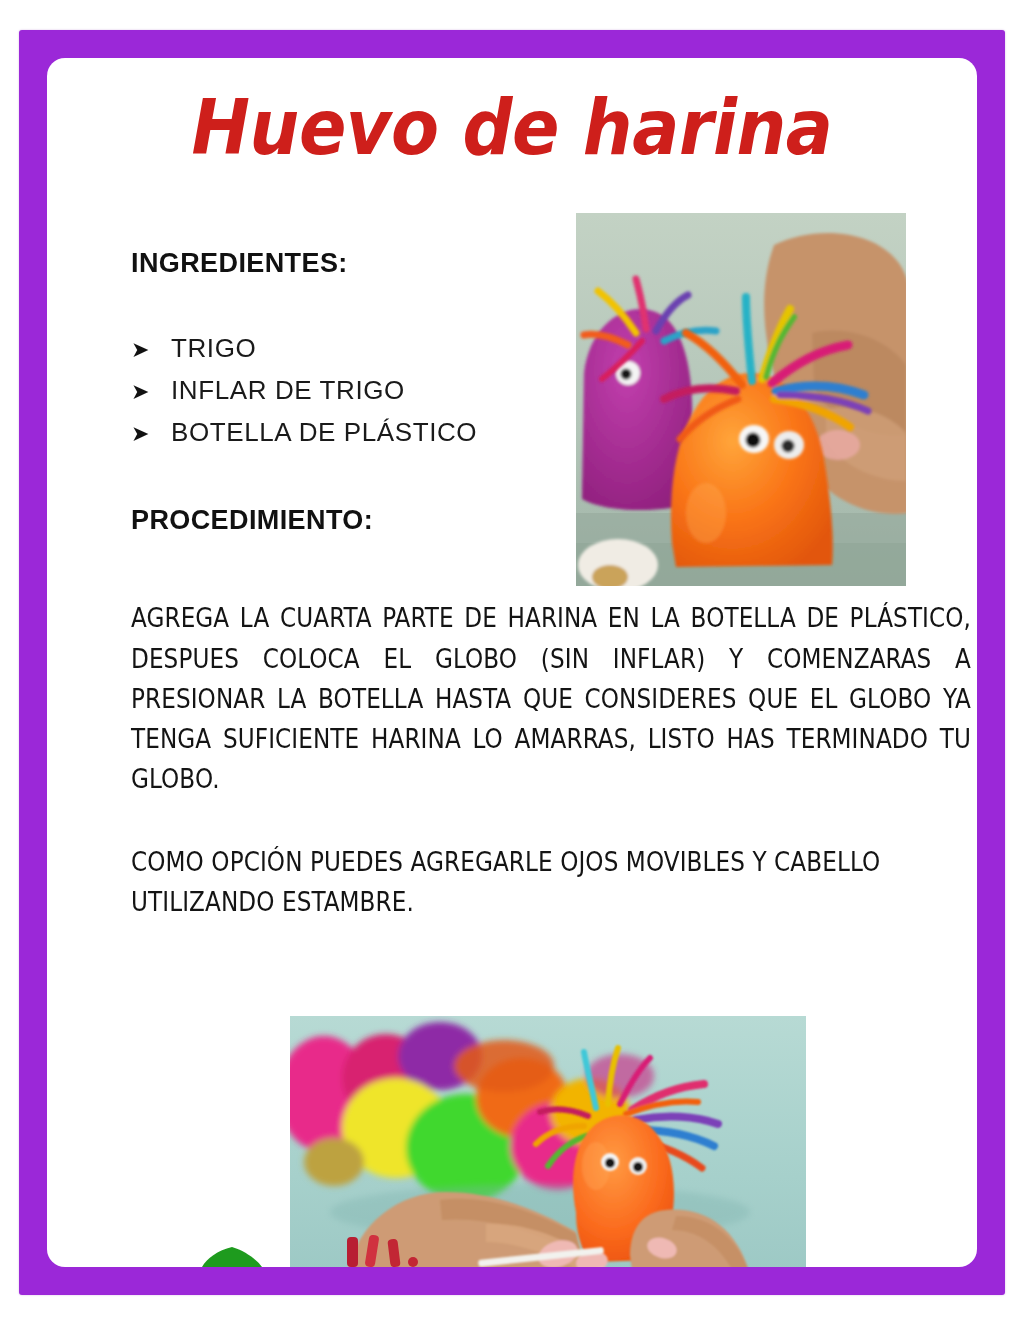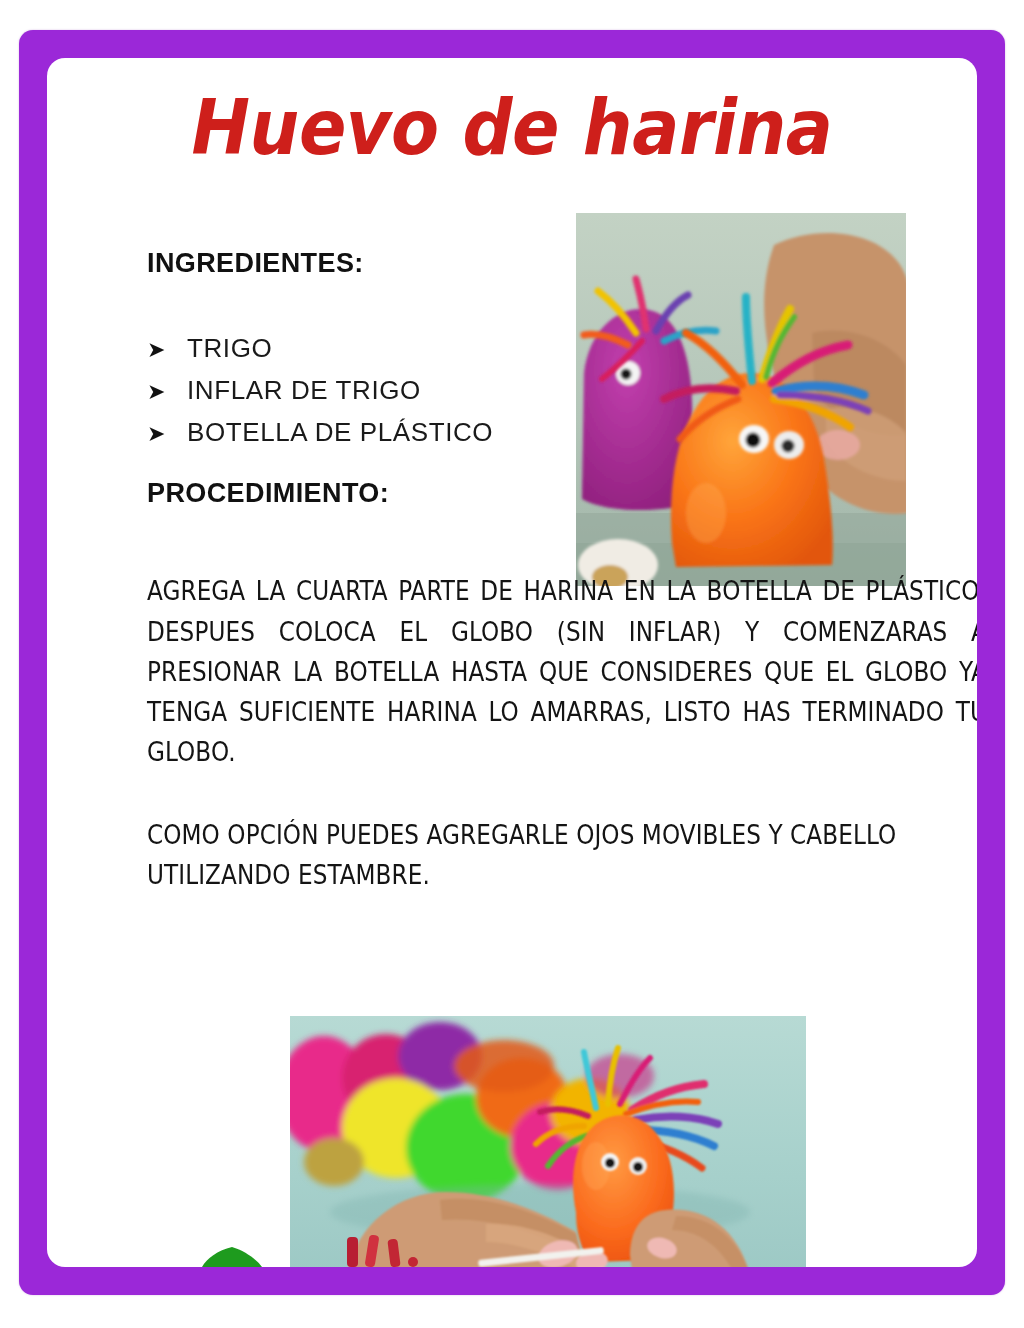--- a/index.html
+++ b/index.html
@@ -23,21 +23,21 @@
 
   
   .frame {
     position: absolute;
     left: 19px;
     top: 30px;
     width: 986px;
     height: 1265px;
     box-sizing: border-box;
     background: #9B28D8;
-    border-radius: 14px;
+    border-radius: 3px;
     box-shadow: 0 0 2px rgba(160,90,200,.45);
   }
   .sheet {
     position: absolute;
     left: 28px;
     top: 28px;
     right: 28px;
     bottom: 28px;
     background: #ffffff;
     border-radius: 18px;
@@ -59,21 +59,21 @@
     letter-spacing: -0.5px;
     line-height: 1;
     transform: scaleX(0.92);
     transform-origin: center;
     white-space: nowrap;
   }
 
   
   .col {
     position: absolute;
-    left: 100px;
+    left: 84px;
     top: 190px;
     width: 840px;
   }
 
   .heading {
     font-family: "Liberation Sans", sans-serif;
     font-weight: bold;
     font-size: 27px;
     color: #111111;
     letter-spacing: 0.4px;
@@ -252,21 +252,21 @@
           <li class="ing-item">
             <span class="ing-bullet">➤</span>
             <span>INFLAR DE TRIGO</span>
           </li>
           <li class="ing-item">
             <span class="ing-bullet">➤</span>
             <span>BOTELLA DE PLÁSTICO</span>
           </li>
         </ul>
 
-        <div class="heading" style="margin-top:25px;">PROCEDIMIENTO:</div>
+        <div class="heading" style="margin-top:52px;">PROCEDIMIENTO:</div>
 
         <p class="para" style="margin-top:62px; width:866px;">AGREGA LA CUARTA PARTE DE HARINA EN LA BOTELLA DE PLÁSTICO, DESPUES COLOCA EL GLOBO (SIN INFLAR) Y COMENZARAS A PRESIONAR LA BOTELLA HASTA QUE CONSIDERES QUE EL GLOBO YA TENGA SUFICIENTE HARINA LO AMARRAS, LISTO HAS TERMINADO TU GLOBO.</p>
 
         <p class="para" style="margin-top:42px; width:866px; text-align:left;">COMO OPCIÓN PUEDES AGREGARLE OJOS MOVIBLES Y CABELLO UTILIZANDO ESTAMBRE.</p>
       </div>
 
       <div class="photo photo-bottom">
         <svg viewBox="0 0 516 268" preserveAspectRatio="none">
           <defs>
             <linearGradient id="bgBot" x1="0" y1="0" x2="0" y2="1">

